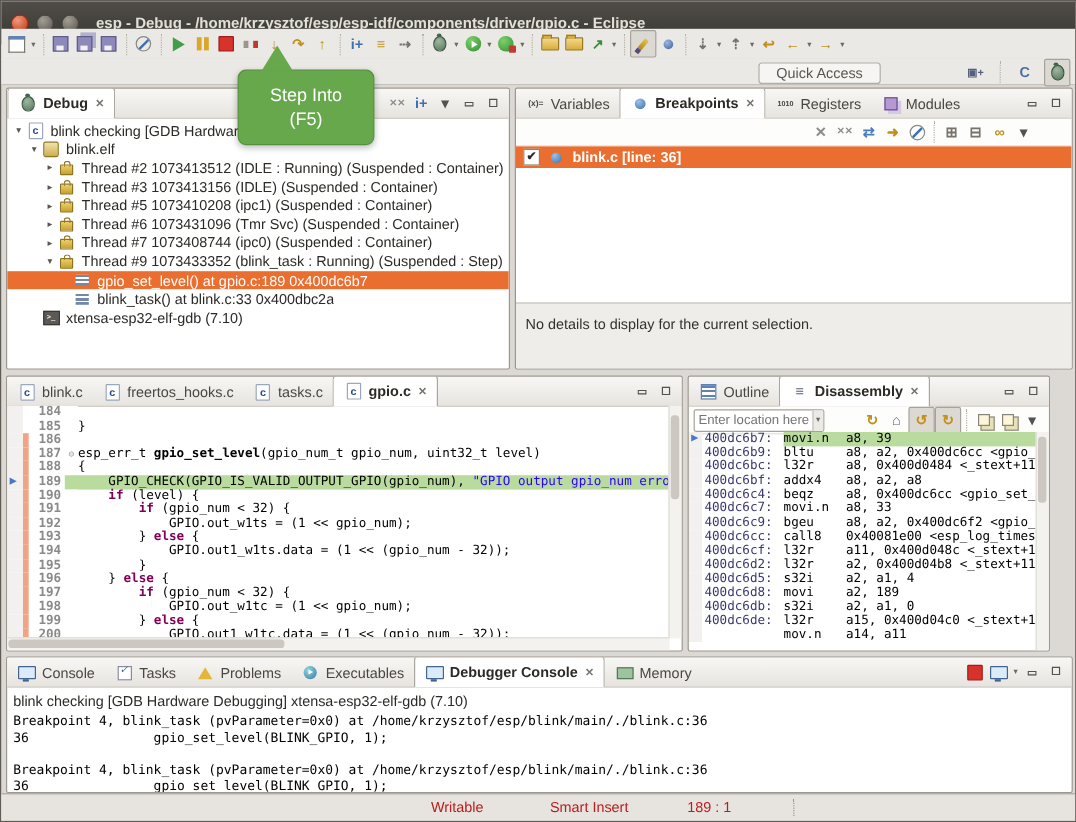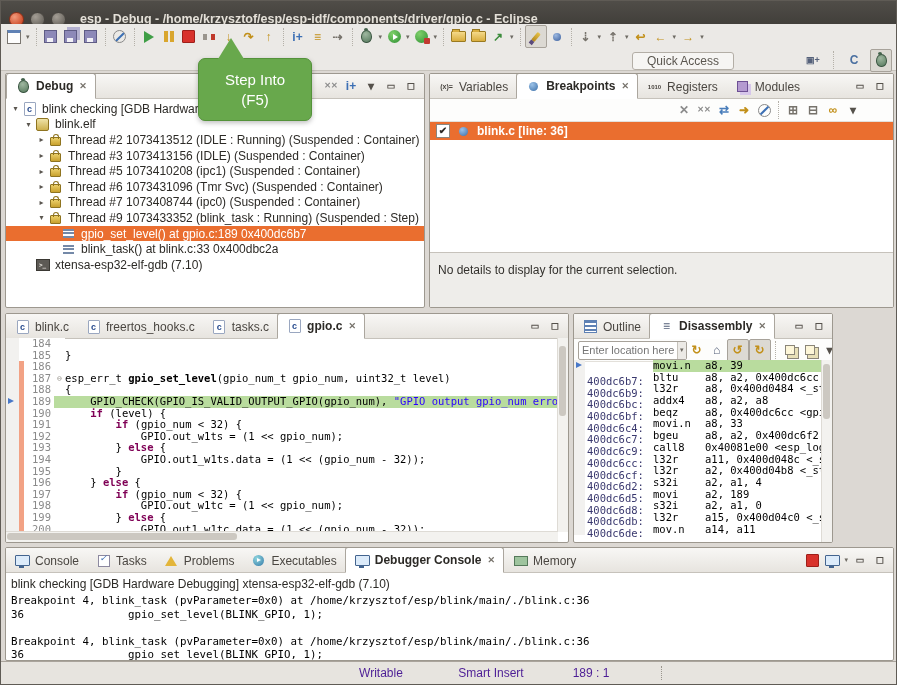--- a/index.html
+++ b/index.html
@@ -79,48 +79,48 @@
   
   .bprow{display:flex;align-items:center;height:18px;background:#ea6e2f;color:#fff;font-size:12px;font-weight:bold;padding-left:6px;gap:5px;}
   .cbx{width:12px;height:12px;background:#fff;border:1px solid #8a867f;color:#2c2a26;font-size:10px;line-height:11px;text-align:center;flex:none;}
   .details{position:absolute;left:0;right:0;bottom:0;height:55px;background:#eeedea;border-top:1px solid #c6c2bb;font-size:12px;color:#33312d;padding:10px 0 0 8px;box-sizing:border-box;}
   
   .codewrap{position:absolute;left:0;right:10px;top:24px;bottom:10px;overflow:hidden;font:10.5px "DejaVu Sans Mono",monospace;line-height:11.6px;}
   .crow{display:flex;height:11.6px;white-space:pre;}
   .crow .ipm{width:13px;flex:none;background:#f2f1ef;position:relative;}
   .crow .diff{width:5px;flex:none;background:#fff;}
   .crow.chg .diff{background:#f2a285;}
-  .crow .lnum{width:27px;flex:none;text-align:right;color:#8a8a8a;padding-right:3px;background:#fff;}
+  .crow .lnum{width:27px;flex:none;text-align:right;color:#8a8a8a;padding-right:3px;background:#fff;font-weight:bold;}
   .crow .fold{width:11px;flex:none;color:#9a968f;font-size:8px;text-align:center;background:#fff;}
   .crow .ctext{flex:1;color:#000;}
   .crow.cur .ctext,.crow.cur .fold{background:#b9dc9e;}
   .kw{color:#7f0055;font-weight:bold;}
   .str{color:#2a00ff;}
   .fn{font-weight:bold;}
   .iparrow{position:absolute;left:2px;top:2.5px;width:0;height:0;border-left:6px solid #4878c8;border-top:3.5px solid transparent;border-bottom:3.5px solid transparent;}
   .vsb{position:absolute;right:0;top:24px;bottom:10px;width:10px;background:#f3f2ef;border-left:1px solid #dedbd5;}
   .vsb .thumb{position:absolute;left:1px;width:7px;background:#ccc8c1;border-radius:3px;}
   .hsb{position:absolute;left:0;right:10px;bottom:0;height:10px;background:#f3f2ef;border-top:1px solid #dedbd5;}
   .hsb .thumb{position:absolute;top:1px;height:7px;background:#ccc8c1;border-radius:3px;}
   
   .combo{display:flex;align-items:center;margin-left:4px;border:1px solid #a7a29a;background:#fff;height:17px;border-radius:2px;}
   .combo input{border:none;outline:none;width:92px;font-size:11px;color:#8a867f;padding:0 3px;background:transparent;font-family:"Liberation Sans",sans-serif;}
   .combo .dd{border-left:1px solid #c6c2bb;height:100%;display:flex;align-items:center;background:#eceae6;}
   .asm{position:absolute;left:0;right:10px;top:46px;bottom:0;overflow:hidden;font:10.5px "DejaVu Sans Mono",monospace;line-height:11.7px;}
   .arow{display:flex;height:11.7px;white-space:pre;}
   .arow .gut{width:11px;flex:none;background:#f2f1ef;position:relative;}
-  .arow .addr{width:66px;flex:none;color:#39386e;padding-left:2px;margin-top:16px;}
+  .arow .addr{width:66px;flex:none;color:#39386e;padding-left:2px;}
   .arow .op{width:52px;flex:none;}
   .arow .args{flex:1;}
   .arow.cur .op,.arow.cur .args{background:#b9dc9e;}
   
   .conhdr{font-size:12px;color:#2c2a26;padding:4px 0 3px 5px;}
   .conbody{font:10.8px "DejaVu Sans Mono",monospace;line-height:13.5px;white-space:pre;padding-left:5px;color:#000;}
   
-  .statusbar{position:absolute;left:0;right:0;bottom:0;height:22px;background:#e7e4df;border-top:1px solid #aaa49c;display:flex;align-items:center;font-size:12px;color:#4c1d95;}
+  .statusbar{position:absolute;left:0;right:0;bottom:0;height:22px;background:#e7e4df;border-top:1px solid #aaa49c;display:flex;align-items:center;font-size:12px;color:#b91c1c;}
   .stitem{text-align:center;}
   .sgrip{border-left:1px dotted #9a958d;height:14px;margin-left:30px;}
   
   .qa{position:absolute;right:162px;top:3px;height:16px;padding:0 14px;border:1px solid #b3aea6;border-radius:3px;background:#f6f5f3;color:#5a564f;font-size:12px;display:flex;align-items:center;}
   .persp{position:absolute;right:4px;top:1px;display:flex;align-items:center;gap:6px;height:20px;}
   
   .tipbox{position:absolute;left:197px;top:57px;width:112px;height:61px;background:#68a84c;border:1px solid #54923a;border-radius:7px;z-index:60;color:#fff;font-size:15px;text-align:center;display:flex;flex-direction:column;justify-content:center;gap:3px;box-shadow:0 2px 5px rgba(0,0,0,.25);}
   .tiparrow{position:absolute;left:217px;top:37px;width:0;height:0;border-left:13px solid transparent;border-right:13px solid transparent;border-bottom:21px solid #68a84c;z-index:61;}
 </style>
 </head>
@@ -534,21 +534,21 @@
         <div class="crow chg"><span class="ipm"></span><span class="diff"></span><span class="lnum">200</span><span class="fold"></span><span class="ctext"><span class="">            GPIO.out1_w1tc.data = (1 &lt;&lt; (gpio_num - 32));</span></span></div>
       </div>
     <div class="vsb">
         <div class="thumb" style="top:8px;height:70px;"></div>
       </div>
     <div class="hsb">
         <div class="thumb" style="left:1px;width:230px;"></div>
       </div>
   </div>
 
-  <div class="view" style="left:572px;top:312px;width:260px;height:230px;">
+  <div class="view" style="left:572px;top:312px;width:302px;height:230px;">
     <div class="vhead">
       <div class="vtabs" id="disTabs">
           <div class="vtab">
             <span class="ic i-outline">
               <i></i>
             </span>
             <span>Outline</span>
           </div>
           <div class="vtab act">
             <span class="ic" style="color: rgb(85, 97, 122); font-weight: bold;">≡</span>

